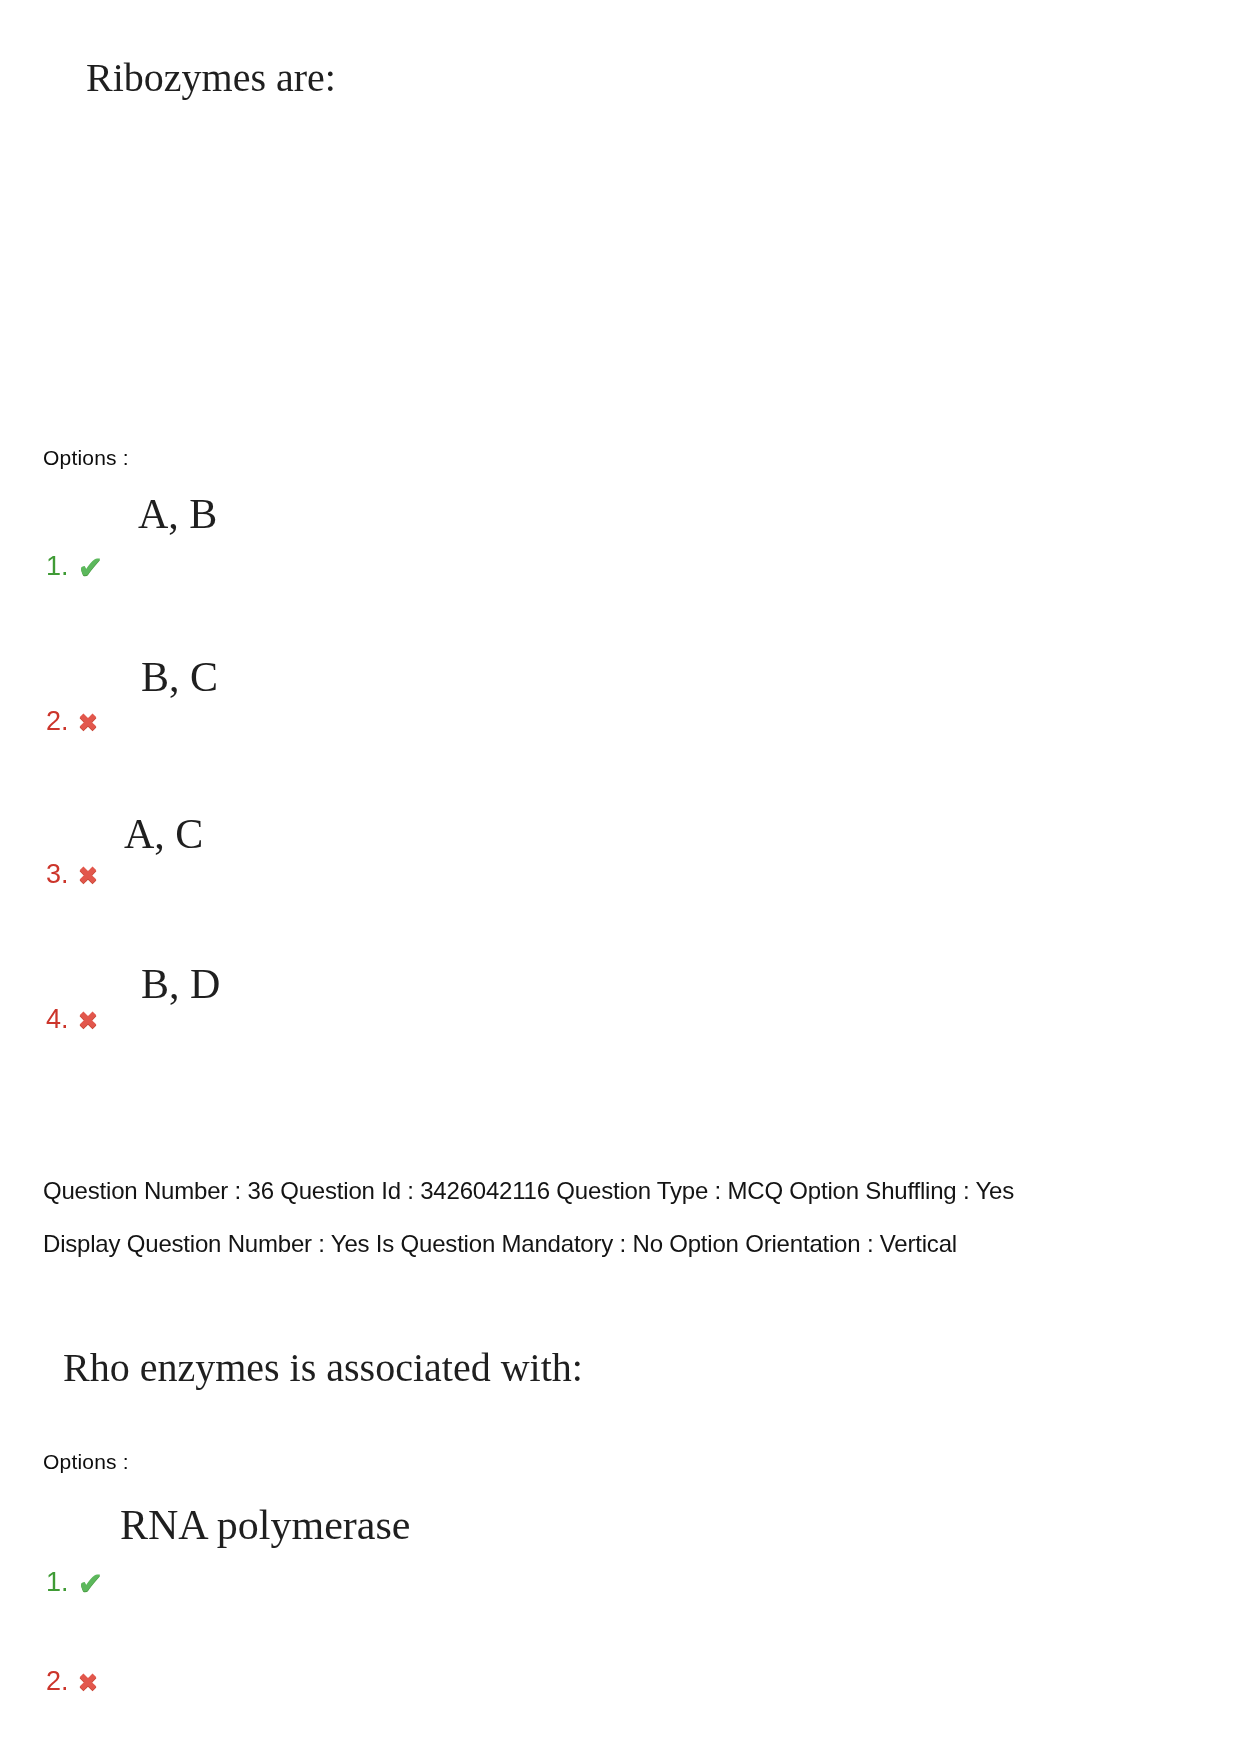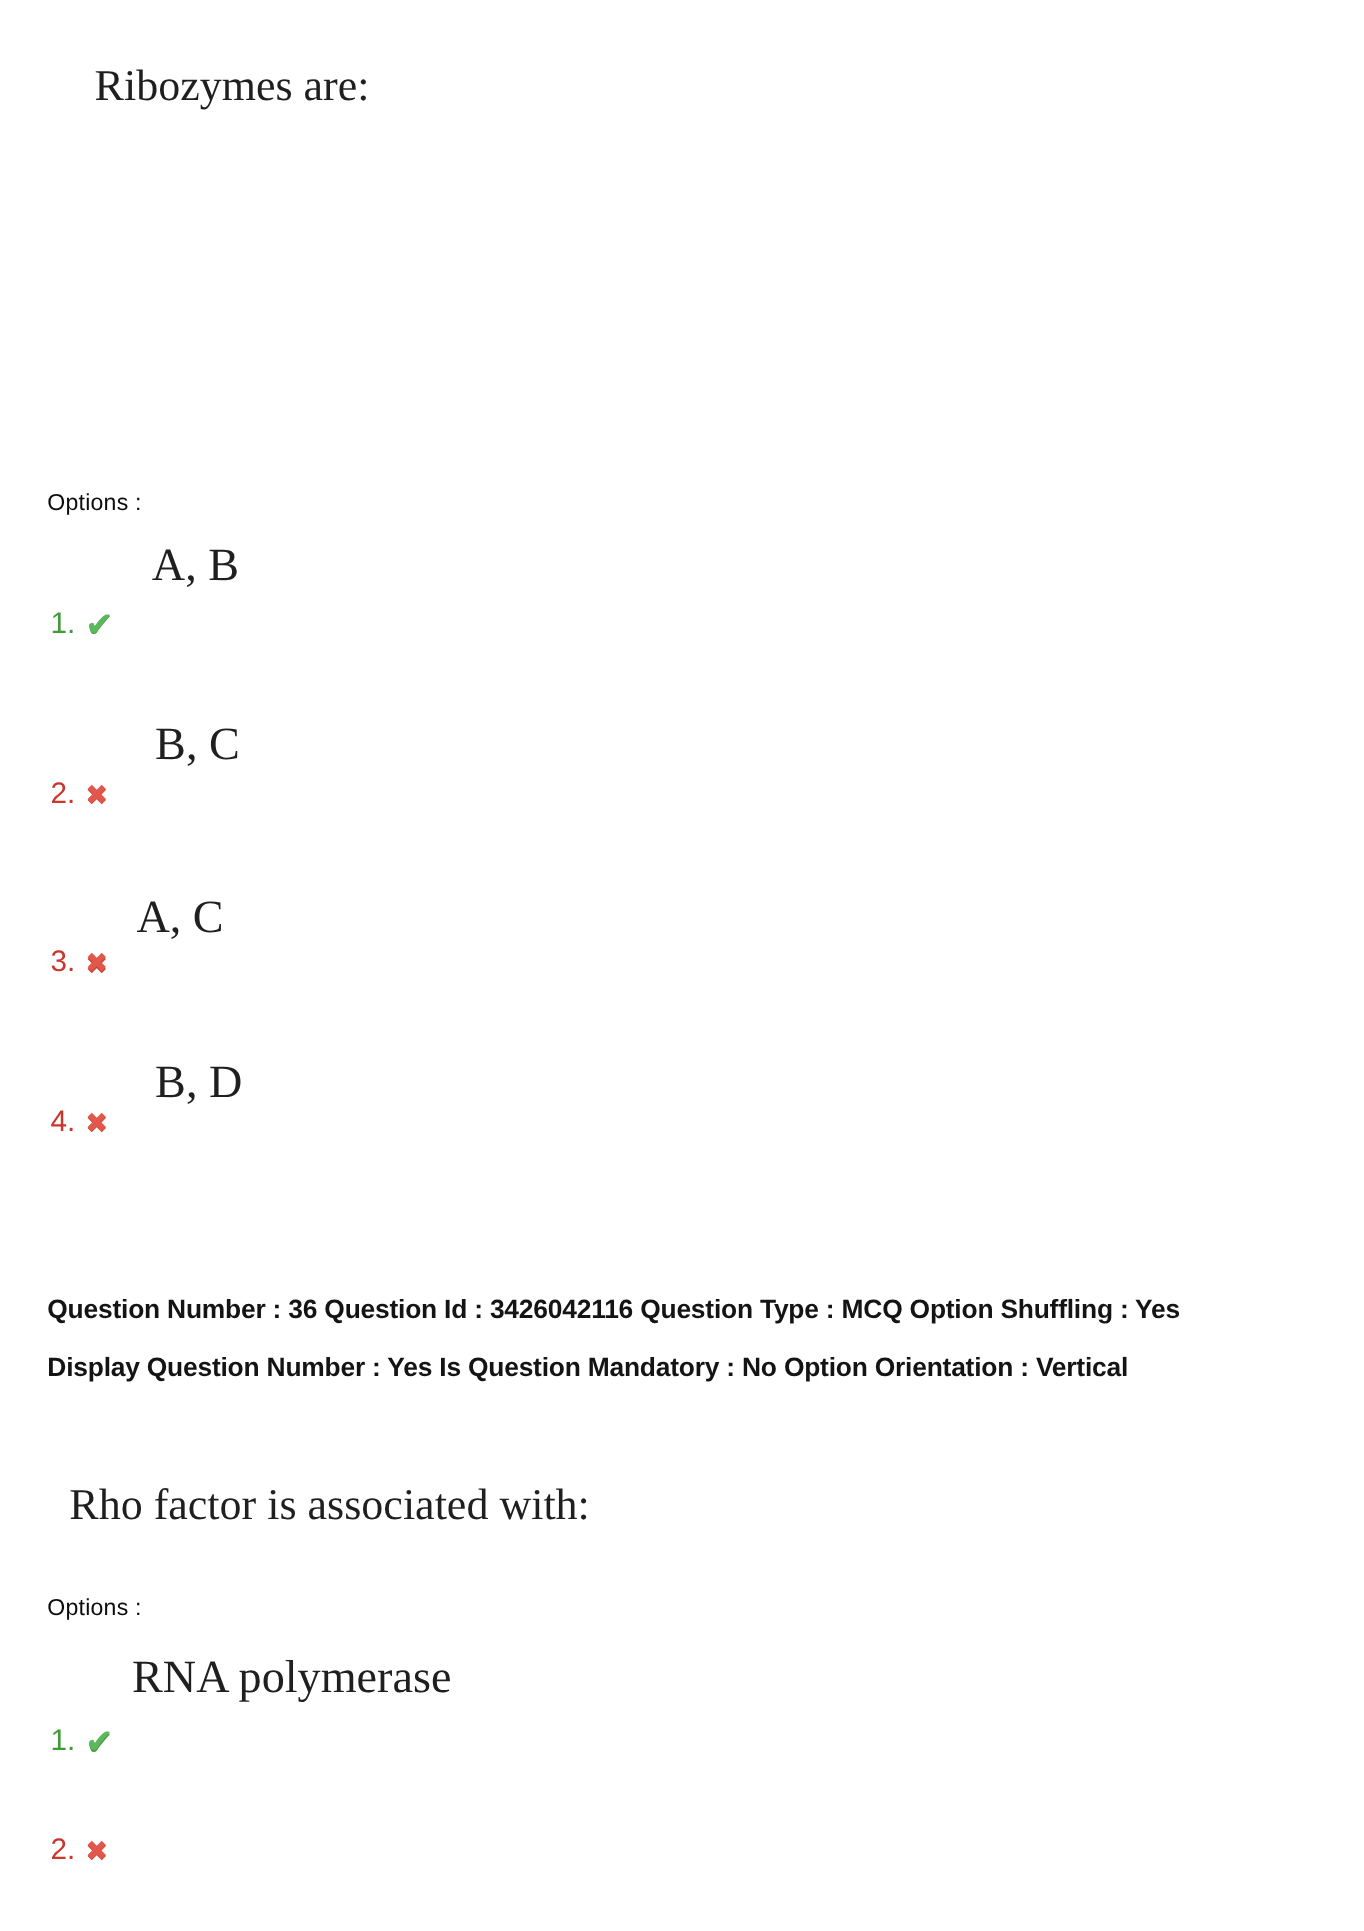--- a/index.html
+++ b/index.html
@@ -41,21 +41,21 @@
   .q35a2-t { left:141px; top:653px; }
   .q35a2-n { left:46px;  top:706px; }
   .q35a3-t { left:124px; top:810px; }
   .q35a3-n { left:46px;  top:859px; }
   .q35a4-t { left:141px; top:960px; }
   .q35a4-n { left:46px;  top:1004px; }
 
   
   .meta {
     position:absolute; left:43px; top:1164px; width:1185px;
-    font-weight:700; font-size:24px; color:#141414;
+    font-weight:400; font-size:24px; color:#141414;
     line-height:53px; white-space:nowrap; letter-spacing:-0.2px;
   }
 
   .stem-q36 { position:absolute; left:63px; top:1344px; font-size:40px; }
   .q36a1-t { left:120px; top:1501px; }
   .q36a1-n { left:46px;  top:1565px; }
   .q36a2-n { left:46px;  top:1666px; }
 </style>
 </head>
 <body>
@@ -85,21 +85,21 @@
   <div class="ans-text q35a4-t">B, D</div>
   <div class="ans-num wrong q35a4-n">
     <span class="num">4.</span><span class="icon cross-icon">✖</span>
   </div>
 
   <div class="meta">
     <div>Question Number : 36 Question Id : 3426042116 Question Type : MCQ Option Shuffling : Yes</div>
     <div>Display Question Number : Yes Is Question Mandatory : No Option Orientation : Vertical</div>
   </div>
 
-  <div class="serif stem-q36">Rho factor is associated with:</div>
+  <div class="serif stem-q36">Rho enzymes is associated with:</div>
 
   <div class="options-label ol-q36">Options :</div>
 
   <div class="ans-text q36a1-t">RNA polymerase</div>
   <div class="ans-num correct q36a1-n">
     <span class="num">1.</span><span class="icon check-icon">✔</span>
   </div>
 
   <div class="ans-num wrong q36a2-n">
     <span class="num">2.</span><span class="icon cross-icon">✖</span>

